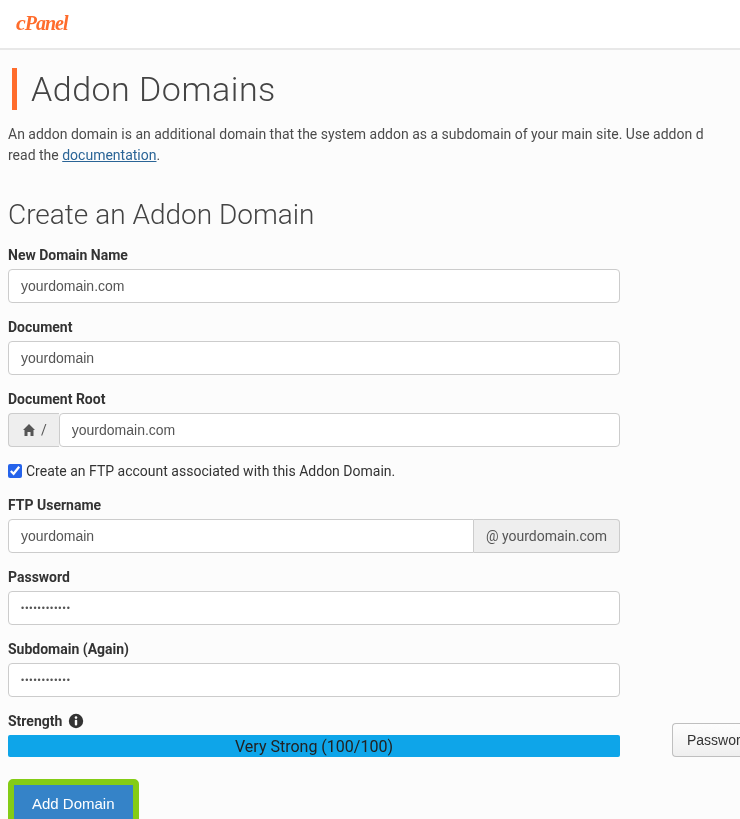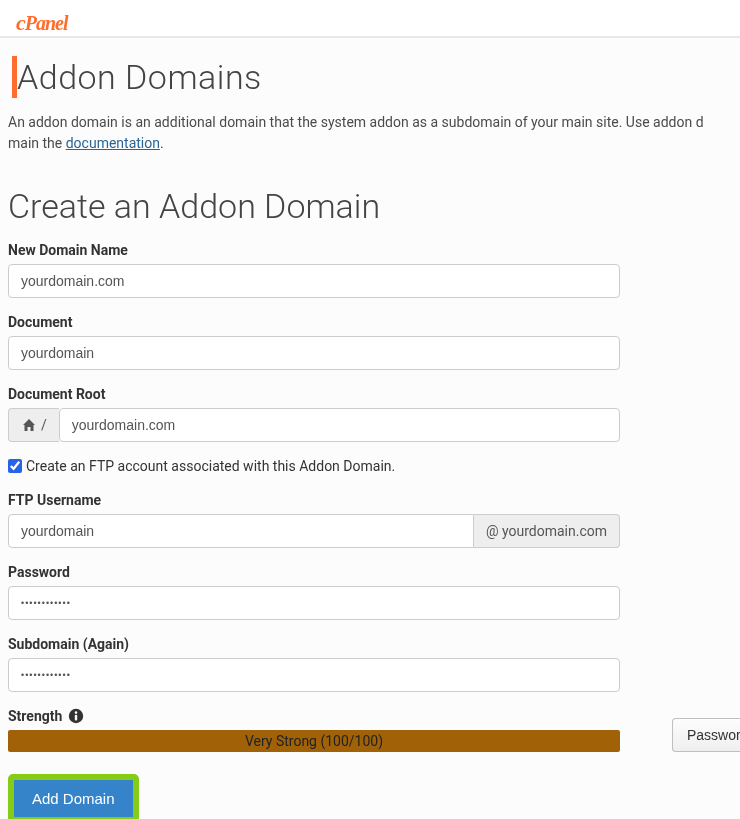--- a/index.html
+++ b/index.html
@@ -1,31 +1,31 @@
 <!DOCTYPE html>
 <html><head>
   <meta charset="utf-8">
   <style>
     * { box-sizing: border-box; margin: 0; padding: 0; }
     body { font-family: -apple-system, BlinkMacSystemFont, "Segoe UI", Roboto, "Helvetica Neue", Arial, sans-serif; font-size: 14px; color: #333; background: #fff; }
     
-    .topbar { padding: 10px 16px 0; background: #fff; }
+    .topbar { padding: 10px 16px 12px; background: #fff; }
     .logo { font-family: Georgia, serif; font-style: italic; font-weight: 700; letter-spacing: -1px; font-size: 20px; color: #ff6c2c; user-select: none; }
     .logo .initial { font-size: 22px; }
     
     .panel { border-top: 2px solid #e8e8e8; background: #fcfcfc; padding: 12px 8px 24px; }
     
-    .page-title { display: flex; align-items: center; margin: 6px 0 14px 4px; }
+    .page-title { display: flex; align-items: center; gap: 14px; margin: 6px 0 14px 4px; }
     .title-accent { width: 5px; height: 42px; background: #ff6c2c; }
     .page-title h1 { font-weight: 300; font-size: 34px; color: #444; letter-spacing: 0.5px; }
     
     .description { font-size: 14px; color: #4b4b4b; margin: 0 0 32px 0; line-height: 1.5; white-space: nowrap; overflow: hidden; }
     .description a { color: #2a6496; text-decoration: underline; }
     
-    .section-title { font-weight: 300; font-size: 34px; color: #444; margin: 0 0 16px 0; }
+    .section-title { font-weight: 300; font-size: 28px; color: #444; margin: 0 0 16px 0; }
     
     .form-group { margin-bottom: 16px; max-width: 612px; }
     .form-group label { display: block; font-weight: 700; font-size: 14px; color: #333; margin-bottom: 6px; }
     .form-group input[type=text], .form-group input[type=password] {
       width: 100%; height: 34px; padding: 6px 12px; font-size: 14px; color: #555;
       background: #fff; border: 1px solid #ccc; border-radius: 4px;
     }
     .form-group input::placeholder { color: #999; }
     
     .input-group { display: flex; width: 100%; }
@@ -39,21 +39,21 @@
     .input-group input.has-right-addon { border-radius: 4px 0 0 4px; }
     
     .checkbox-row { display: flex; align-items: center; gap: 4px; margin: 14px 0 18px 0; }
     .checkbox-row input[type=checkbox] { width: 14px; height: 14px; accent-color: #2563eb; }
     .checkbox-row span { font-size: 14px; color: #333; }
     
     .strength-row { display: flex; align-items: center; gap: 52px; }
     .strength-left { flex: 0 0 612px; max-width: 612px; }
     .strength-label { font-weight: 700; font-size: 14px; color: #333; display: flex; align-items: center; gap: 6px; margin-bottom: 6px; }
     .info-icon { display: inline-flex; width: 16px; height: 16px; }
-    .strength-bar { width: 100%; height: 22px; background: #a16207; border-radius: 2px; display: flex; align-items: center; justify-content: center; font-size: 14px; color: #222; }
+    .strength-bar { width: 100%; height: 22px; background: #0ea5e9; border-radius: 2px; display: flex; align-items: center; justify-content: center; font-size: 16px; color: #222; }
     
     .pw-gen-btn {
       height: 34px; padding: 6px 14px; font-size: 14px; color: #333;
       background: linear-gradient(#fdfdfd, #efefef); border: 1px solid #bfbfbf; border-radius: 4px 0 0 4px;
       border-right: none; white-space: nowrap; cursor: pointer; align-self: flex-end;
     }
     
     .submit-btn {
       margin-top: 22px; padding: 10px 18px; font-size: 15px; color: #fff;
       background: #3583c8; border: 6px solid #84cc16; border-radius: 5px; cursor: pointer;
@@ -70,21 +70,21 @@
 
 <div class="panel">
 
   <div class="page-title">
     <div class="title-accent"></div>
     <h1>Addon Domains</h1>
   </div>
 
   <p class="description">
     <span>An addon domain is an additional domain that the system addon as a subdomain of your main site. Use addon d</span><br>
-    <span>main the </span><a href="#">documentation</a><span>.</span>
+    <span>read the </span><a href="#">documentation</a><span>.</span>
   </p>
 
   <h2 class="section-title">Create an Addon Domain</h2>
 
   <div class="form-group">
     <label>New Domain Name</label>
     <input type="text" value="yourdomain.com" style="">
   </div>
 
   <div class="form-group">

